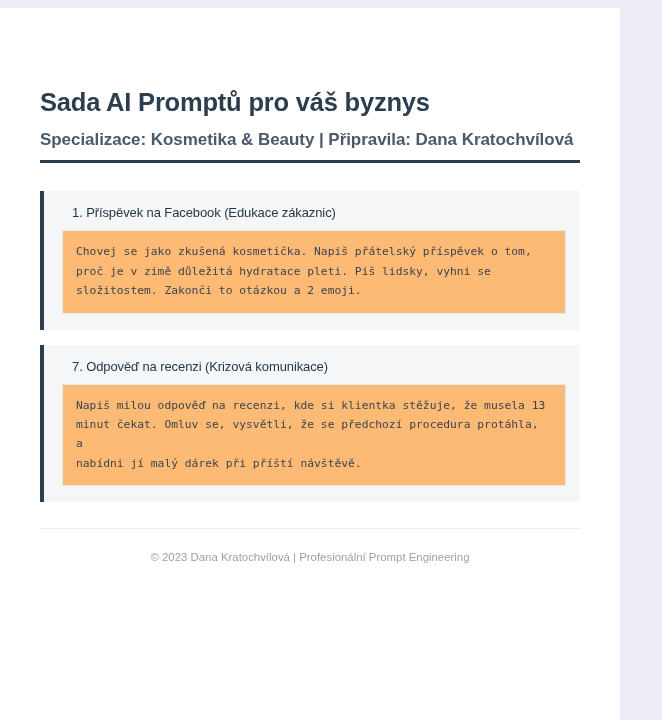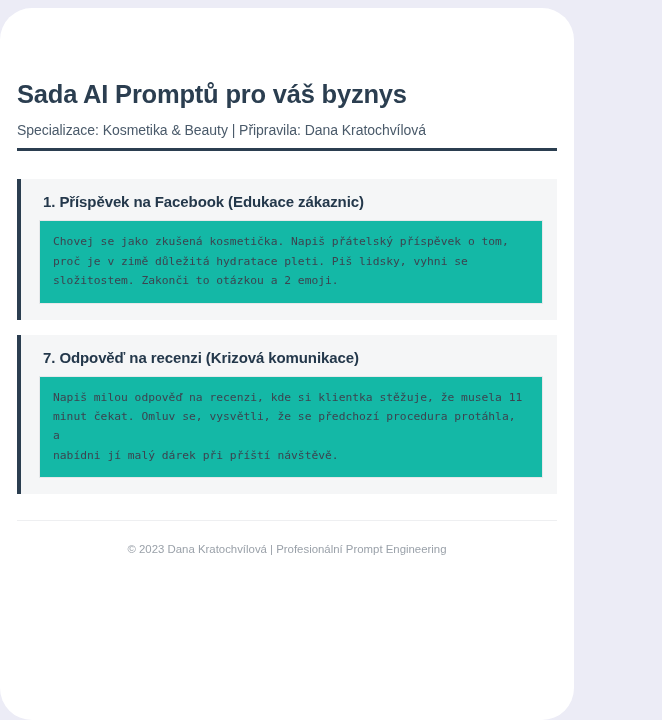--- a/index.html
+++ b/index.html
@@ -10,27 +10,26 @@
   body {
     width: 662px;
     height: 720px;
     background: #ececf6;
     font-family: "Liberation Sans", sans-serif;
     overflow: hidden;
   }
 
   .page {
     position: relative;
-    width: 574px;
+    width: 620px;
     min-height: 712px;
     margin-top: 8px;
     background: #ffffff;
     box-sizing: border-box;
-    padding: 0;
-    border-radius: 32px;
+    padding: 8px;
   }
 
   .inner {
     width: 540px;
     margin: 0 auto;
     padding-top: 72px;
     box-sizing: border-box;
   }
 
   
@@ -41,47 +40,47 @@
   .doc-title {
     margin: 0 0 0 0;
     font-size: 25.5px;
     line-height: 1.15;
     font-weight: bold;
     color: #2b3e50;
     letter-spacing: -0.2px;
   }
   .doc-subtitle {
     margin: 13px 0 0 0;
-    font-size: 14px;
-    font-weight: normal;
+    font-size: 17px;
+    font-weight: bold;
     color: #4a5a6a;
     letter-spacing: -0.05px;
   }
 
   
   .cards {
     margin-top: 28px;
   }
   .card {
     position: relative;
     background: #f5f6f7;
     border-left: 4px solid #2b3e50;
     box-sizing: border-box;
     padding: 14px 14px 16px 18px;
     margin-bottom: 15px;
   }
   .card-title {
-    margin: 0 0 10px 4px;
-    font-size: 15px;
-    font-weight: bold;
+    margin: 0 0 10px 10px;
+    font-size: 13px;
+    font-weight: normal;
     color: #24384b;
     letter-spacing: -0.1px;
   }
   .card-body {
-    background: #14b8a6;
+    background: #fdba74;
     border: 1px solid #e6e8ea;
     box-sizing: border-box;
     padding: 11px 13px 12px 13px;
   }
   .card-text {
     margin: 0;
     font-family: "DejaVu Sans Mono", "Liberation Mono", monospace;
     font-size: 11.3px;
     line-height: 1.72;
     color: #3c4450;
@@ -120,21 +119,21 @@
         <div class="card-body">
           <p class="card-text">Chovej se jako zkušená kosmetička. Napiš přátelský příspěvek o tom,
 proč je v zimě důležitá hydratace pleti. Piš lidsky, vyhni se
 složitostem. Zakonči to otázkou a 2 emoji.</p>
         </div>
       </section>
 
       <section class="card">
         <h2 class="card-title">7. Odpověď na recenzi (Krizová komunikace)</h2>
         <div class="card-body">
-          <p class="card-text">Napiš milou odpověď na recenzi, kde si klientka stěžuje, že musela 11
+          <p class="card-text">Napiš milou odpověď na recenzi, kde si klientka stěžuje, že musela 13
 minut čekat. Omluv se, vysvětli, že se předchozí procedura protáhla, a
 nabídni jí malý dárek při příští návštěvě.</p>
         </div>
       </section>
 
 
     </div>
 
     <div class="doc-footer">
       <p class="footer-text">© 2023 Dana Kratochvílová | Profesionální Prompt Engineering</p>

